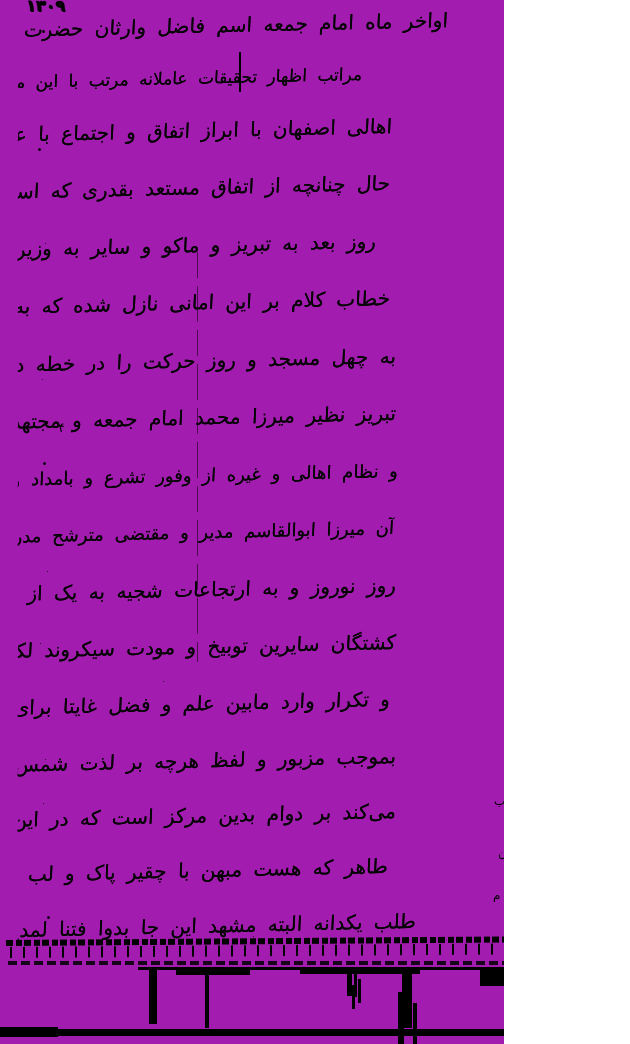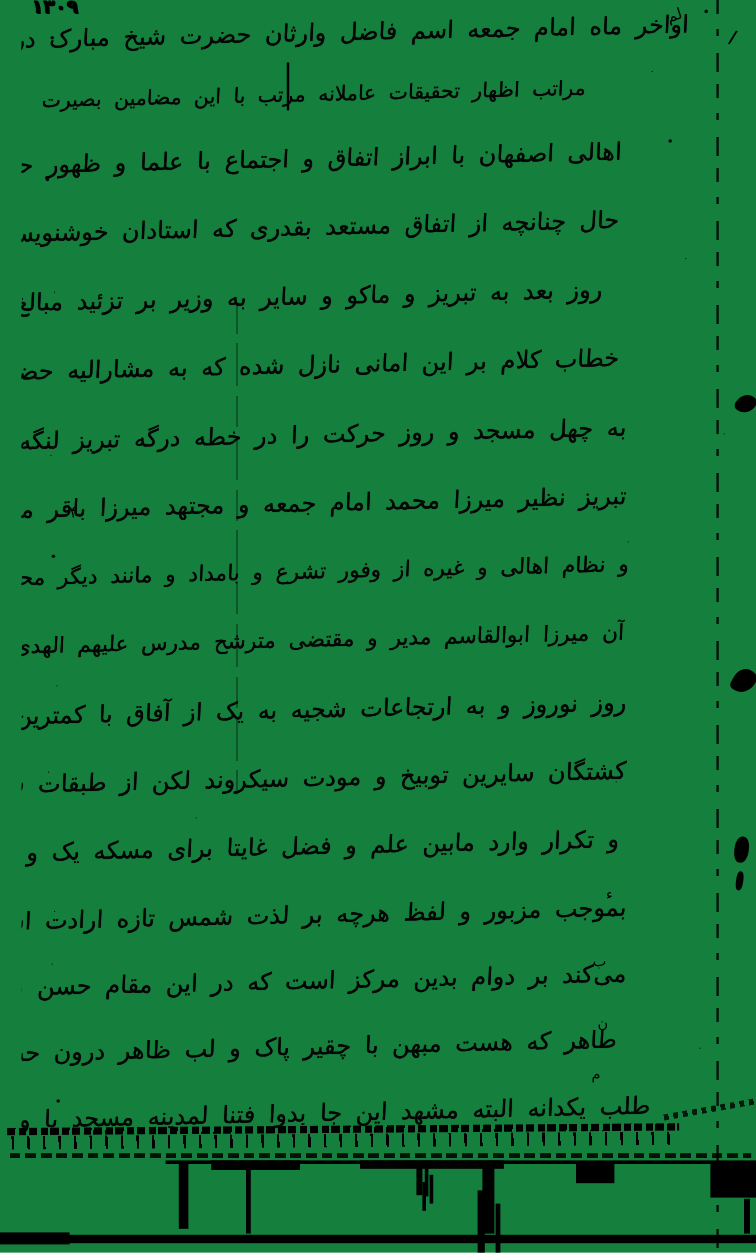--- a/index.html
+++ b/index.html
@@ -1,19 +1,19 @@
 <!DOCTYPE html>
 <html lang="fa"><head>
 <meta charset="utf-8">
 <style>
   html,body{margin:0;padding:0;background:#ffffff;}
   .page{
     position:relative;
-    width:630px;height:1044px;
-    background:#15803d;
+    width:504px;height:1044px;
+    background:#a21caf;
     overflow:hidden;
     font-family:"DejaVu Sans", sans-serif;
     color:#000;
   }
   
   .t-line{
     position:absolute;
     direction:rtl;
     white-space:nowrap;
     overflow:hidden;

